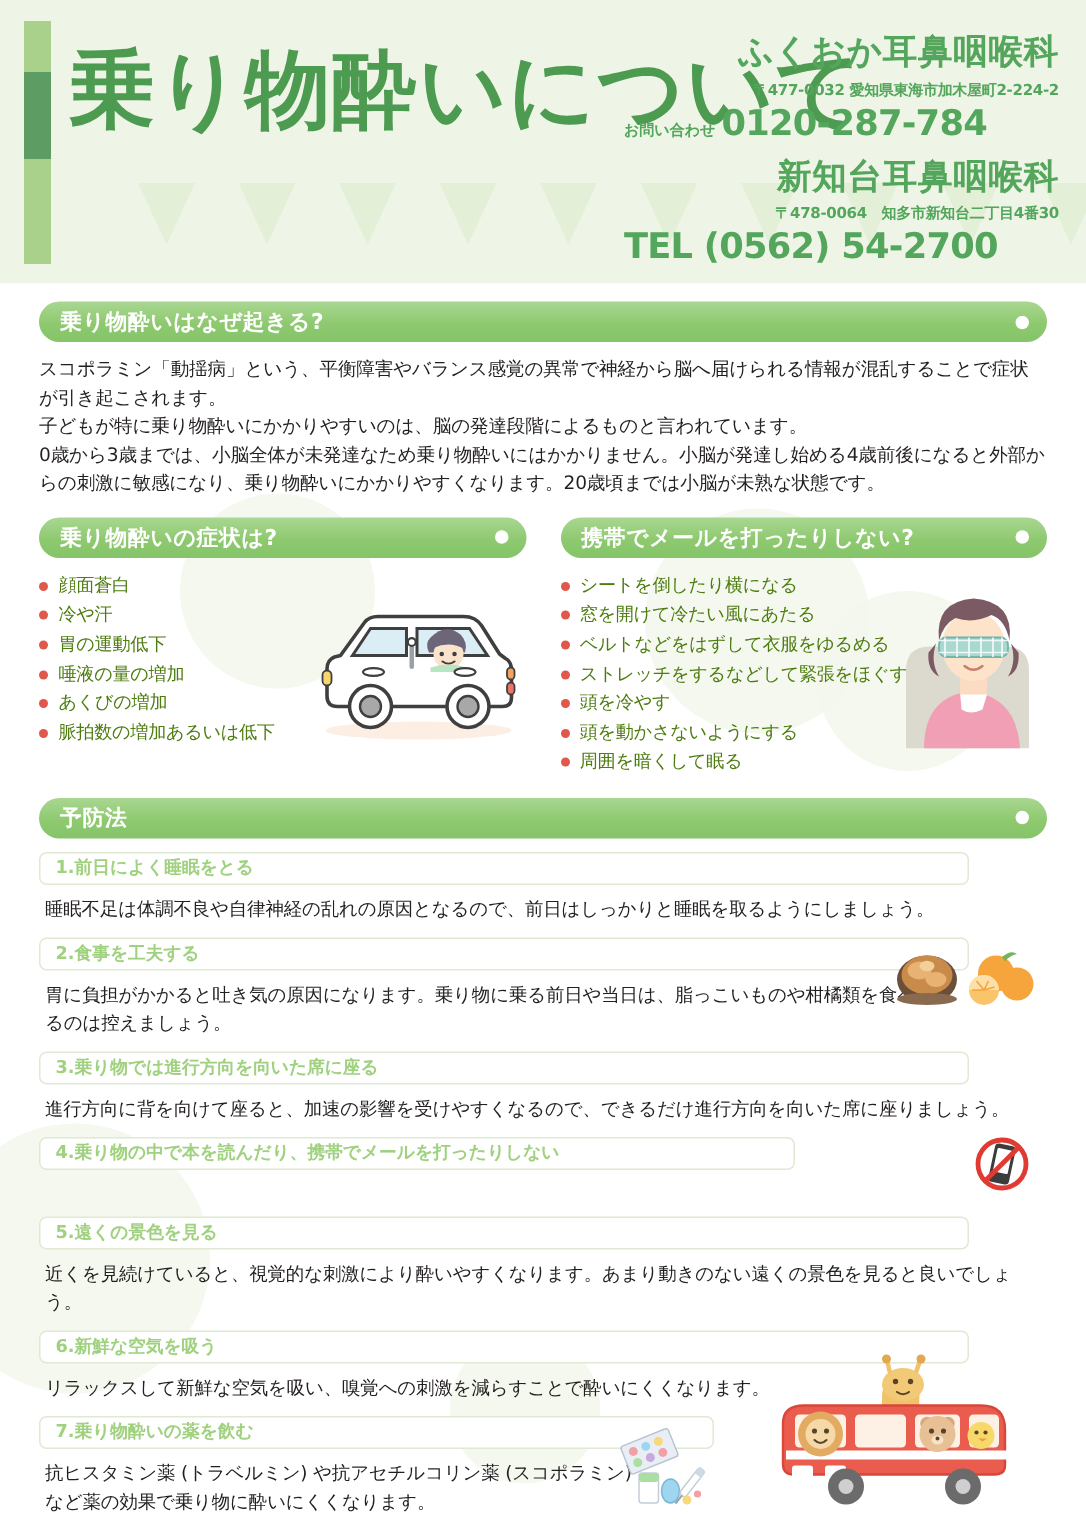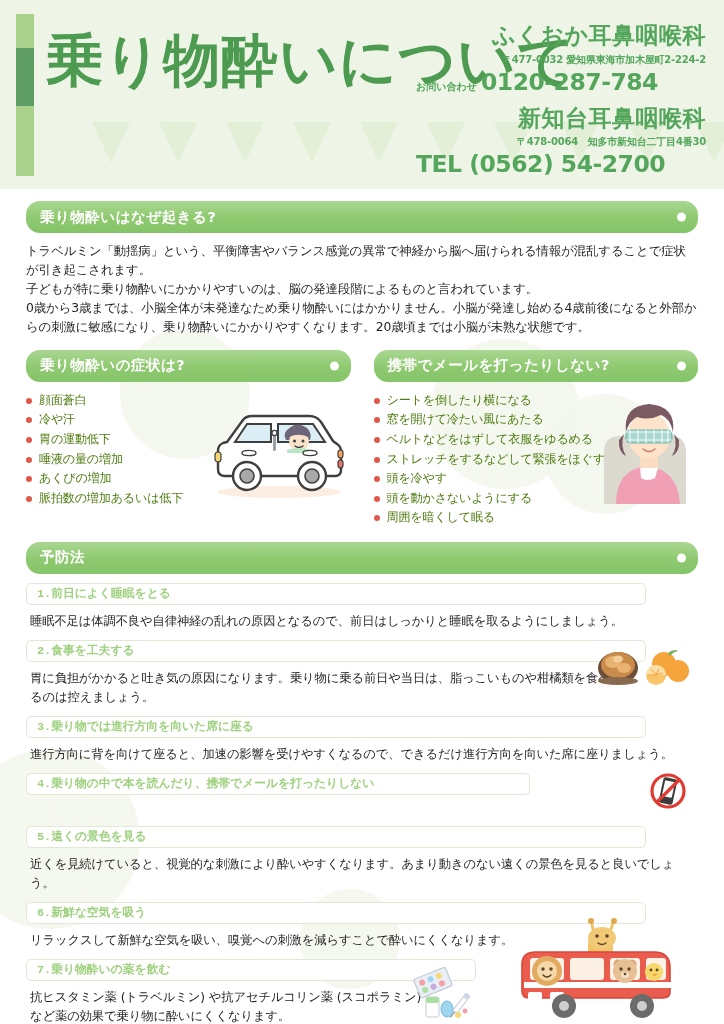--- a/index.html
+++ b/index.html
@@ -142,21 +142,21 @@
   .inner { position: relative; z-index: 2; }
 
   
   .sec-head {
     position: relative;
     height: 27px;
     border-radius: 14px;
     background: linear-gradient(180deg, #a9d792 0%, #8ec96f 55%, #85c469 100%);
     display: flex;
     align-items: center;
-    padding: 16px 14px;
+    padding: 4px 14px;
     margin-bottom: 9px;
   }
   .sec-head.full { width: 100%; }
   .sec-head-label {
     font-size: 14.5px;
     font-weight: 700;
     color: #ffffff;
     letter-spacing: 0.5px;
     white-space: nowrap;
   }
@@ -230,21 +230,20 @@
   }
   .prev-title-box.narrow-a { width: 620px; }
   .prev-title-box.narrow-b { width: 504px; }
   .prev-title-box.narrow-c { width: 450px; }
   .prev-title {
     font-size: 11.8px;
     font-weight: 700;
     color: #9fd17f;
     letter-spacing: 0px;
     white-space: nowrap;
-    font-family: Liberation Mono, monospace;
   }
   .prev-body {
     font-size: 12.3px;
     line-height: 1.55;
     color: #231f20;
     letter-spacing: -0.1px;
     padding-left: 4px;
     margin-bottom: 9px;
   }
   .prev-body.tall { min-height: 38px; }
@@ -306,21 +305,21 @@
     <div class="watermark wm4"></div>
     <div class="watermark wm5"></div>
 
     <div class="inner">
 
       <div class="section-why">
         <div class="sec-head full">
           <span class="sec-head-label">乗り物酔いはなぜ起きる?</span>
           <span class="sec-head-dot"></span>
         </div>
-        <p class="para">トラベルミン「動揺病」という、平衡障害やバランス感覚の異常で神経から脳へ届けられる情報が混乱することで症状が引き起こされます。</p>
+        <p class="para">スコポラミン「動揺病」という、平衡障害やバランス感覚の異常で神経から脳へ届けられる情報が混乱することで症状が引き起こされます。</p>
         <p class="para">子どもが特に乗り物酔いにかかりやすいのは、脳の発達段階によるものと言われています。</p>
         <p class="para">0歳から3歳までは、小脳全体が未発達なため乗り物酔いにはかかりません。小脳が発達し始める4歳前後になると外部からの刺激に敏感になり、乗り物酔いにかかりやすくなります。20歳頃までは小脳が未熟な状態です。</p>
       </div>
 
       <div class="two-col">
 
         <div class="col">
           <div class="sec-head">
             <span class="sec-head-label">乗り物酔いの症状は?</span>
             <span class="sec-head-dot"></span>

